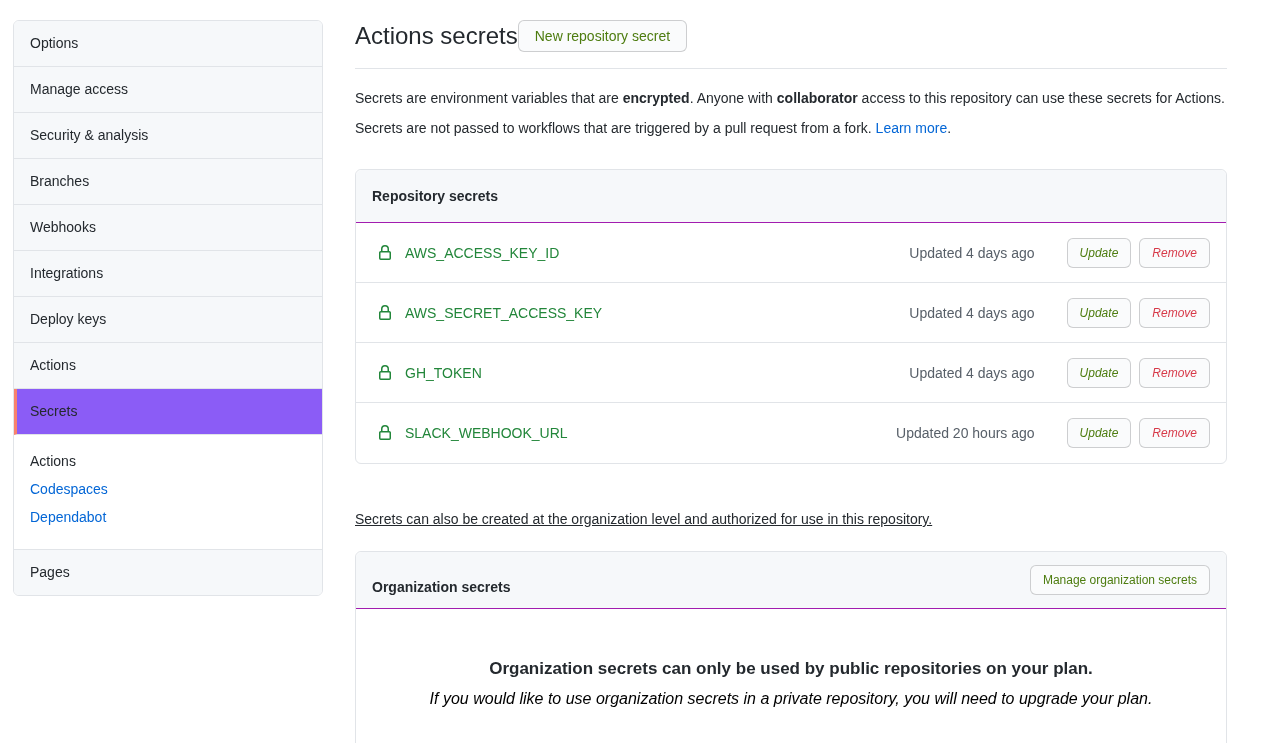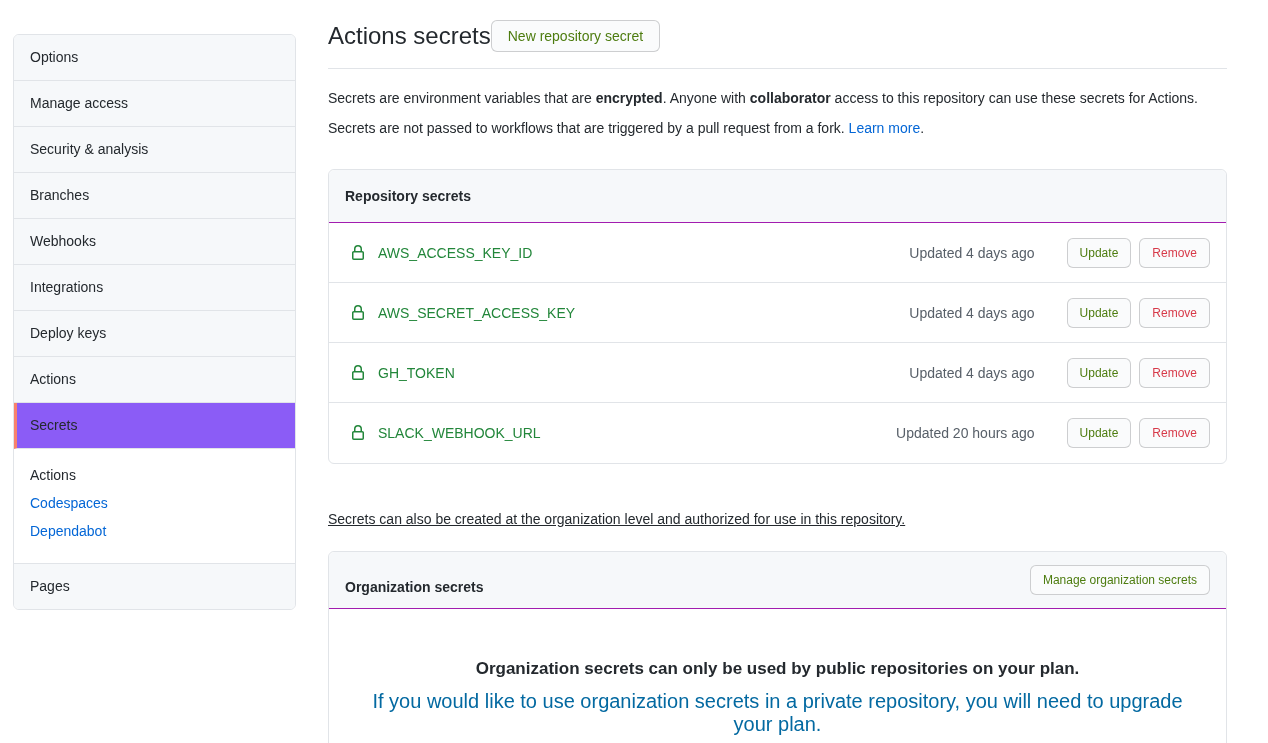--- a/index.html
+++ b/index.html
@@ -6,23 +6,23 @@
   html, body { margin: 0; padding: 0; }
   body {
     width: 1268px; height: 743px; background: #ffffff;
     font-family: "Liberation Sans", "DejaVu Sans", sans-serif;
     color: #24292e; overflow: hidden;
   }
   .layout { display: flex; padding: 20px 41px 0 13px; align-items: flex-start; }
 
   
   .sidebar {
-    width: 283px; flex: none;
+    width: 310px; flex: none;
     border: 1px solid #e1e4e8; border-radius: 6px;
-    overflow: hidden; background: #fff; margin-top: 14px;
+    overflow: hidden; background: #fff;
   }
   .nav-item {
     background: #f6f8fa; border-bottom: 1px solid #e1e4e8;
     padding: 13px 16px; font-size: 14px; line-height: 19px; cursor: pointer;
   }
   .nav-item.active {
     background: #8b5cf6; border-left: 3px solid #f9826c; padding-left: 13px;
   }
   .nav-item.last { border-bottom: none; }
   .subnav { background: #ffffff; border-bottom: 1px solid #e1e4e8; padding: 12px 0 18px; }
@@ -64,27 +64,27 @@
     padding: 0 16px 0 21px; border-bottom: 1px solid #e1e4e8;
   }
   .secret-row.last { border-bottom: none; }
   .lock-icon { width: 16px; height: 16px; flex: none; }
   .lock-icon svg { display: block; width: 16px; height: 16px; fill: #22863a; }
   .secret-name {
     font-family: Liberation Sans, sans-serif;
     font-size: 14px; color: #22863a; margin-left: 12px;
   }
   .secret-updated { margin-left: auto; margin-right: 24px; color: #586069; font-size: 14px; }
-  .row-btn { margin-left: 8px; }
+  .row-btn { margin-left: 8px; font-style: italic; }
 
   .org-note { margin: 47px 0 0; font-size: 14px; text-decoration: underline; }
   .org-box { margin-top: 24px; }
   .org-body { padding: 44px 40px 42px; text-align: center; }
   .org-headline { margin: 6px; font-size: 17px; font-weight: 600; color: #24292e; }
-  .org-subtext { margin: 11px 0 0; font-size: 20px; color: #0369a1; }
+  .org-subtext { margin: 11px 0 0; font-size: 16px; color: #000000; font-style: italic; }
 </style>
 </head>
 <body>
 
 <div class="layout">
 
   <nav class="sidebar">
     <div class="nav-item">Options</div>
     <div class="nav-item">Manage access</div>
     <div class="nav-item">Security &amp; analysis</div>

